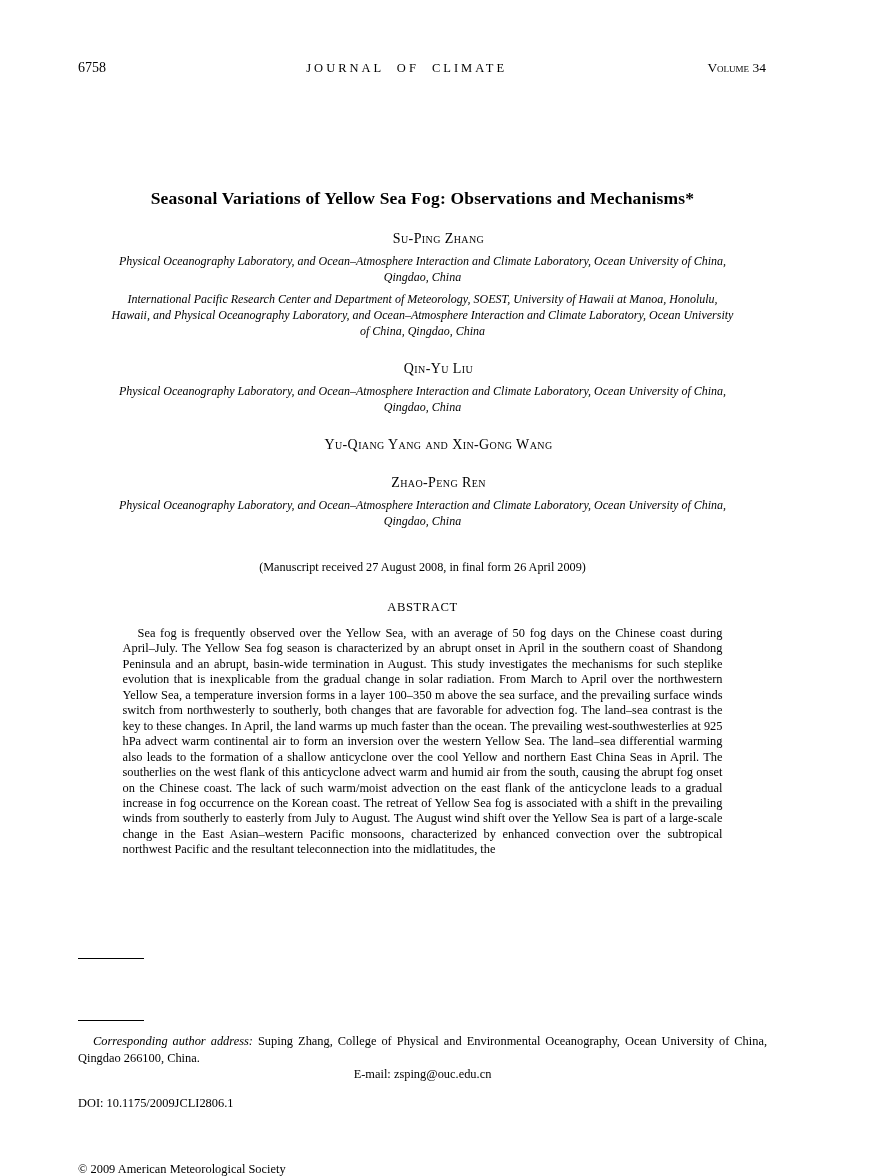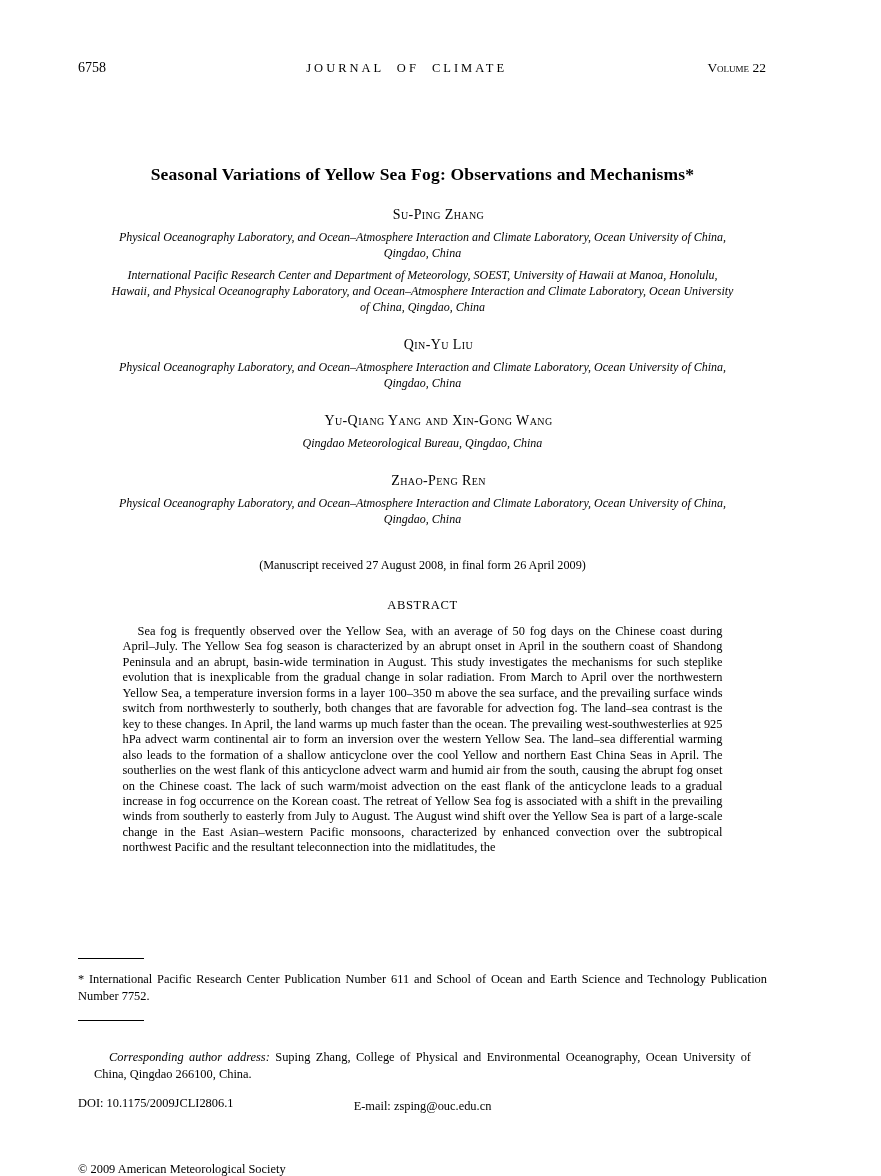--- a/index.html
+++ b/index.html
@@ -36,21 +36,21 @@
     word-spacing: 7px;
   }
   .volume-label {
     font-size: 13.5px;
     font-variant: small-caps;
   }
 
   
   .front-matter {
     position: absolute;
-    top: 164px;
+    top: 188px;
     left: 0;
     width: 100%;
     text-align: center;
   }
   .article-title {
     margin: 0;
     font-size: 17.5px;
     font-weight: bold;
     letter-spacing: 0.2px;
   }
@@ -103,21 +103,21 @@
     right: 78px;
     text-align: justify;
     font-size: 12.4px;
     line-height: 16.5px;
   }
   .footnote .first-line-indent {
     text-indent: 15px;
   }
   .publication-note { top: 971px; }
   .corresponding-note { top: 1033px; }
-  .corresponding-note p { margin: 16px; }
+  .corresponding-note p { margin: 0; }
   .italic-lead { font-style: italic; }
   .email-line {
     text-align: center;
   }
   .doi-line {
     position: absolute;
     top: 1096px;
     left: 78px;
     font-size: 12.4px;
   }
@@ -130,49 +130,47 @@
   }
 </style>
 </head>
 <body>
 
 <div class="page">
 
   <header class="running-head">
     <span class="page-number">6758</span>
     <span class="journal-name">JOURNAL OF CLIMATE</span>
-    <span class="volume-label">Volume 22</span>
+    <span class="volume-label">Volume 34</span>
   </header>
 
   <section class="front-matter">
     <h1 class="article-title">Seasonal Variations of Yellow Sea Fog: Observations and Mechanisms*</h1>
 
     <div class="author-name">Su-Ping Zhang</div>
     <div class="affiliation">Physical Oceanography Laboratory, and Ocean–Atmosphere Interaction and Climate Laboratory, Ocean University of China, Qingdao, China</div>
 
     <div class="affiliation">International Pacific Research Center and Department of Meteorology, SOEST, University of Hawaii at Manoa, Honolulu, Hawaii, and Physical Oceanography Laboratory, and Ocean–Atmosphere Interaction and Climate Laboratory, Ocean University of China, Qingdao, China</div>
 
     <div class="author-name">Qin-Yu Liu</div>
     <div class="affiliation">Physical Oceanography Laboratory, and Ocean–Atmosphere Interaction and Climate Laboratory, Ocean University of China, Qingdao, China</div>
 
     <div class="author-name">Yu-Qiang Yang and Xin-Gong Wang</div>
-    <div class="affiliation">Qingdao Meteorological Bureau, Qingdao, China</div>
 
     <div class="author-name">Zhao-Peng Ren</div>
     <div class="affiliation">Physical Oceanography Laboratory, and Ocean–Atmosphere Interaction and Climate Laboratory, Ocean University of China, Qingdao, China</div>
 
     <div class="manuscript-note">(Manuscript received 27 August 2008, in final form 26 April 2009)</div>
 
     <div class="abstract-heading">ABSTRACT</div>
     <p class="abstract-text">Sea fog is frequently observed over the Yellow Sea, with an average of 50 fog days on the Chinese coast during April–July. The Yellow Sea fog season is characterized by an abrupt onset in April in the southern coast of Shandong Peninsula and an abrupt, basin-wide termination in August. This study investigates the mechanisms for such steplike evolution that is inexplicable from the gradual change in solar radiation. From March to April over the northwestern Yellow Sea, a temperature inversion forms in a layer 100–350 m above the sea surface, and the prevailing surface winds switch from northwesterly to southerly, both changes that are favorable for advection fog. The land–sea contrast is the key to these changes. In April, the land warms up much faster than the ocean. The prevailing west-southwesterlies at 925 hPa advect warm continental air to form an inversion over the western Yellow Sea. The land–sea differential warming also leads to the formation of a shallow anticyclone over the cool Yellow and northern East China Seas in April. The southerlies on the west flank of this anticyclone advect warm and humid air from the south, causing the abrupt fog onset on the Chinese coast. The lack of such warm/moist advection on the east flank of the anticyclone leads to a gradual increase in fog occurrence on the Korean coast. The retreat of Yellow Sea fog is associated with a shift in the prevailing winds from southerly to easterly from July to August. The August wind shift over the Yellow Sea is part of a large-scale change in the East Asian–western Pacific monsoons, characterized by enhanced convection over the subtropical northwest Pacific and the resultant teleconnection into the midlatitudes, the</p>
   </section>
 
   <hr class="fn-rule rule-1">
 
-  <div class="footnote publication-note first-line-indent">* International Pacific Research Center Publication Number 611 and School of Ocean and Earth Science and Technology Publication Number 7752.</div>
 
   <hr class="fn-rule rule-2">
 
   <div class="footnote corresponding-note">
     <p class="first-line-indent"><span class="italic-lead">Corresponding author address:</span> <span>Suping Zhang, College of Physical and Environmental Oceanography, Ocean University of China, Qingdao 266100, China.</span></p>
     <p class="email-line">E-mail: zsping@ouc.edu.cn</p>
   </div>
 
   <div class="doi-line">DOI: 10.1175/2009JCLI2806.1</div>
 

